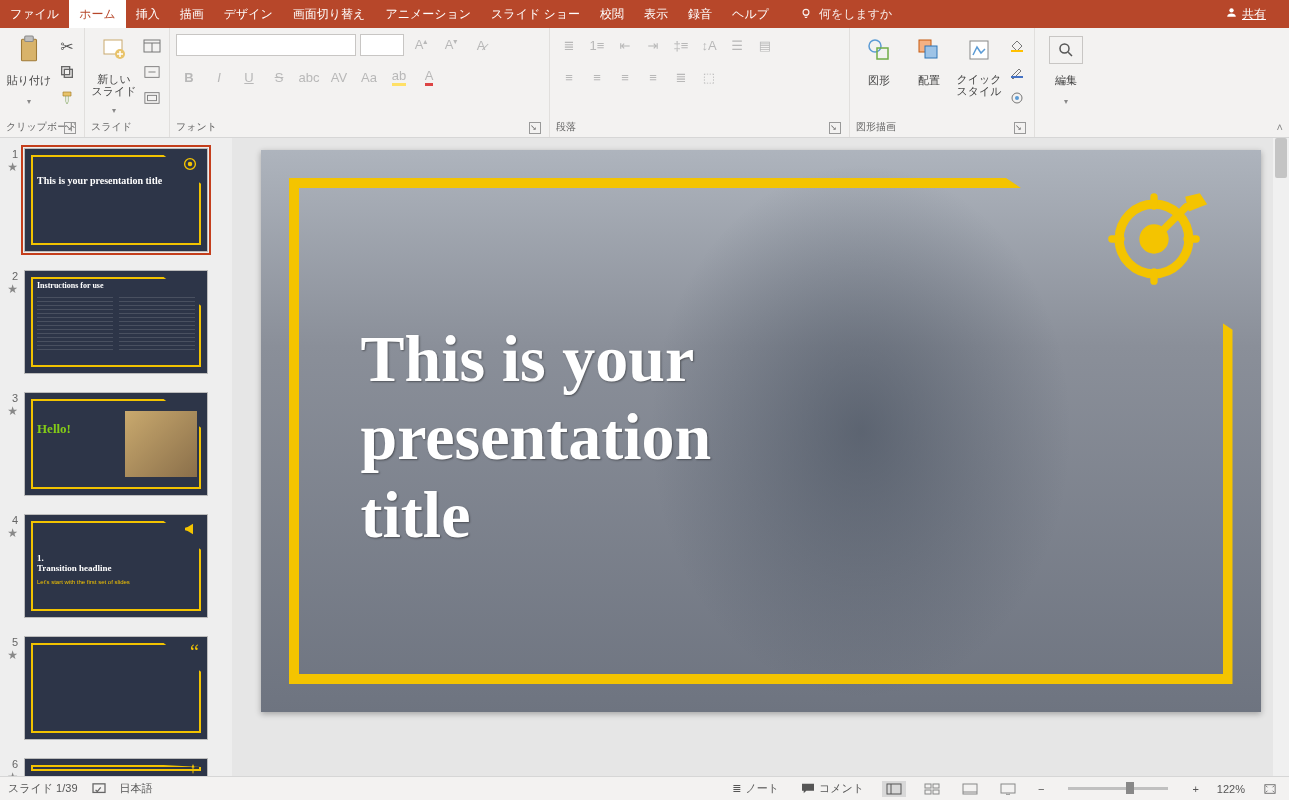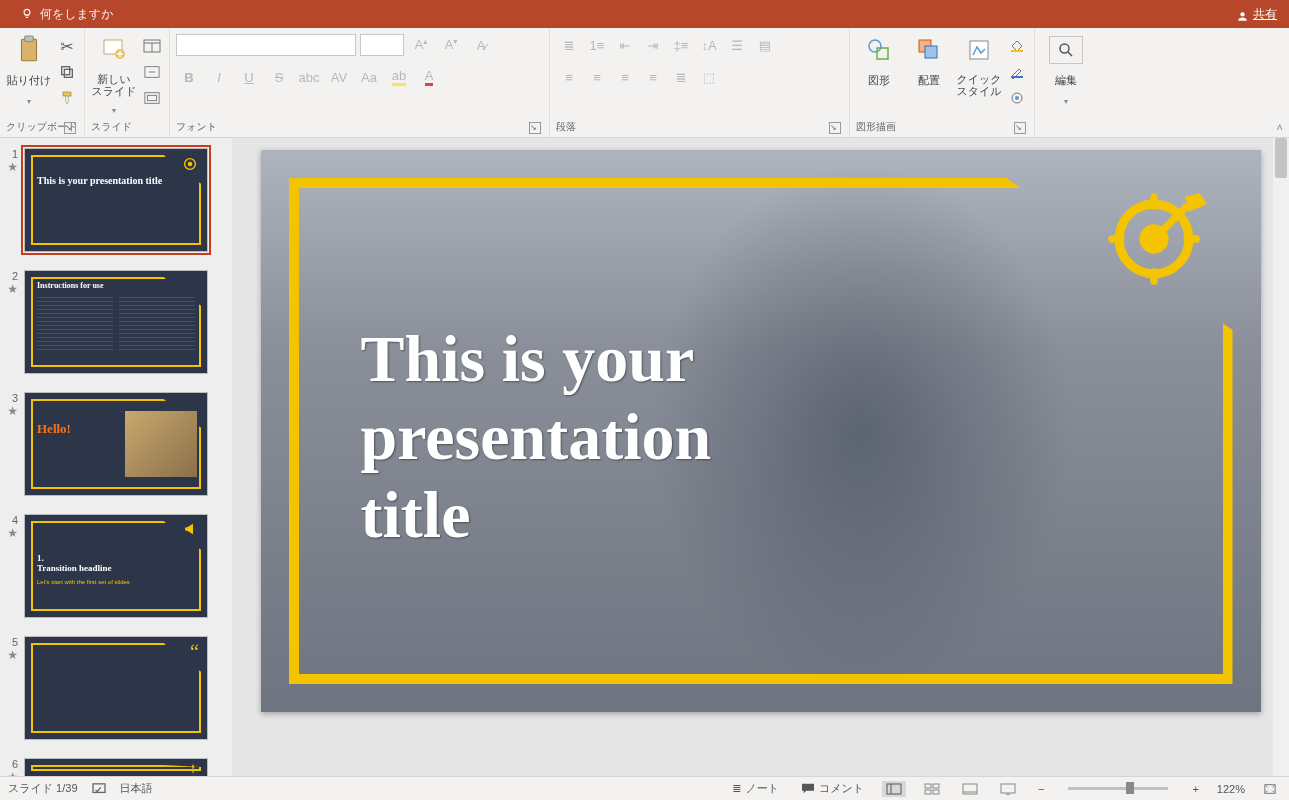--- a/index.html
+++ b/index.html
@@ -2,21 +2,21 @@
 <html><head>
 <meta charset="utf-8">
 <style>
 * { margin: 0; padding: 0; box-sizing: border-box; font-family: "Meiryo UI", "Segoe UI", sans-serif; }
 body { background: #e6e6e6; width: 1289px; height: 800px; overflow: hidden; display: flex; flex-direction: column; }
 .titlebar { background: #b7472a; height: 28px; display: flex; align-items: center; color: #fff; font-size: 12px; }
 .tabs { display: flex; height: 100%; }
 .tab { padding: 0 10px; display: flex; align-items: center; cursor: pointer; color: #fff; }
 .tab.active { background: #fff; color: #b7472a; }
 .tellme { margin-left: 20px; display: flex; align-items: center; gap: 6px; opacity: .9; }
-.share { margin-left: auto; margin-right: 12px; display: flex; align-items: flex-end; gap: 4px; text-decoration: underline; }
+.share { margin-left: auto; margin-right: 23px; display: flex; align-items: flex-start; gap: 4px; text-decoration: underline; }
 .ribbon { background: #f3f2f1; height: 110px; display: flex; border-bottom: 1px solid #d6d6d6; position: relative; }
 .group { border-right: 1px solid #e1dfdd; display: flex; flex-direction: column; padding: 4px 6px 0; }
 .group-body { flex: 1; display: flex; align-items: flex-start; gap: 4px; }
 .group-label { font-size: 10px; color: #666; text-align: left; padding: 2px 0 3px; position: relative; }
 .dlaunch { position: absolute; right: 2px; bottom: 3px; width: 12px; height: 12px; border: 1px solid #999; font-size: 8px; line-height: 9px; color: #666; }
 .bigbtn { display: flex; flex-direction: column; align-items: center; width: 46px; padding-top: 4px; font-size: 11px; color: #444; gap: 9px; cursor: pointer; }
 .bigbtn .ic { width: 28px; height: 28px; display: flex; align-items: center; justify-content: center; }
 .smallbtns { display: flex; flex-direction: column; gap: 6px; padding-top: 4px; }
 .sbtn { width: 22px; height: 20px; display: flex; align-items: center; justify-content: center; color: #555; cursor: pointer; }
 .fontgrp .row { display: flex; gap: 4px; align-items: center; height: 26px; }
@@ -53,20 +53,34 @@
 .status .btn { display: flex; align-items: center; gap: 4px; cursor: pointer; padding: 2px 4px; }
 .status .btn.active { background: #d8d8d8; }
 .zoom-slider { width: 100px; height: 3px; background: #c0c0c0; position: relative; margin: 0 6px; }
 .zoom-slider .knob { position: absolute; width: 8px; height: 12px; background: #888; top: -5px; left: 58%; }
 svg { display: block; }
 </style>
 </head>
 <body>
 
 <div class="titlebar">
+  <div class="tabs">
+    <div class="tab">ファイル</div>
+    <div class="tab active">ホーム</div>
+    <div class="tab">挿入</div>
+    <div class="tab">描画</div>
+    <div class="tab">デザイン</div>
+    <div class="tab">画面切り替え</div>
+    <div class="tab">アニメーション</div>
+    <div class="tab">スライド ショー</div>
+    <div class="tab">校閲</div>
+    <div class="tab">表示</div>
+    <div class="tab">録音</div>
+    <div class="tab">ヘルプ</div>
+  </div>
   <div class="tellme">
     <span>
       <svg width="14" height="14" viewBox="0 0 24 24" fill="none" stroke="#fff" stroke-width="2">
           <circle cx="12" cy="9" r="5"></circle>
           <path d="M9 15h6M10 18h4"></path>
         </svg>
     </span>
     <span>何をしますか</span>
   </div>
   <div class="share">
@@ -355,21 +369,21 @@
           <div style="position:absolute;left:12px;top:26px;right:12px;height:56px;display:flex;gap:6px">
             <div style="flex:1;background:repeating-linear-gradient(#fff2,#fff2 1px,transparent 1px,transparent 4px)"></div>
             <div style="flex:1;background:repeating-linear-gradient(#fff2,#fff2 1px,transparent 1px,transparent 4px)"></div>
           </div>
         </div>
     </div>
     <div class="thumb">
       <div class="num"><span>3</span><div class="star">★</div></div>
       <div class="slide">
           <div class="yframe cut"></div>
-          <div class="txt" style="top:28px;font-size:13px;color:#f97316">Hello!</div>
+          <div class="txt" style="top:28px;font-size:13px;color:#84cc16">Hello!</div>
           <div style="position:absolute;right:10px;top:18px;width:72px;height:66px;background:linear-gradient(135deg,#c9a96e,#8a6f4a)"></div>
         </div>
     </div>
     <div class="thumb">
       <div class="num"><span>4</span><div class="star">★</div></div>
       <div class="slide">
           <div class="yframe cut"></div>
           <div style="position:absolute;right:8px;top:6px">
             <svg width="16" height="16" viewBox="0 0 24 24" fill="#f4c400">
               <path d="M3 10v4l4 1 8 5V4l-8 5z"></path>

